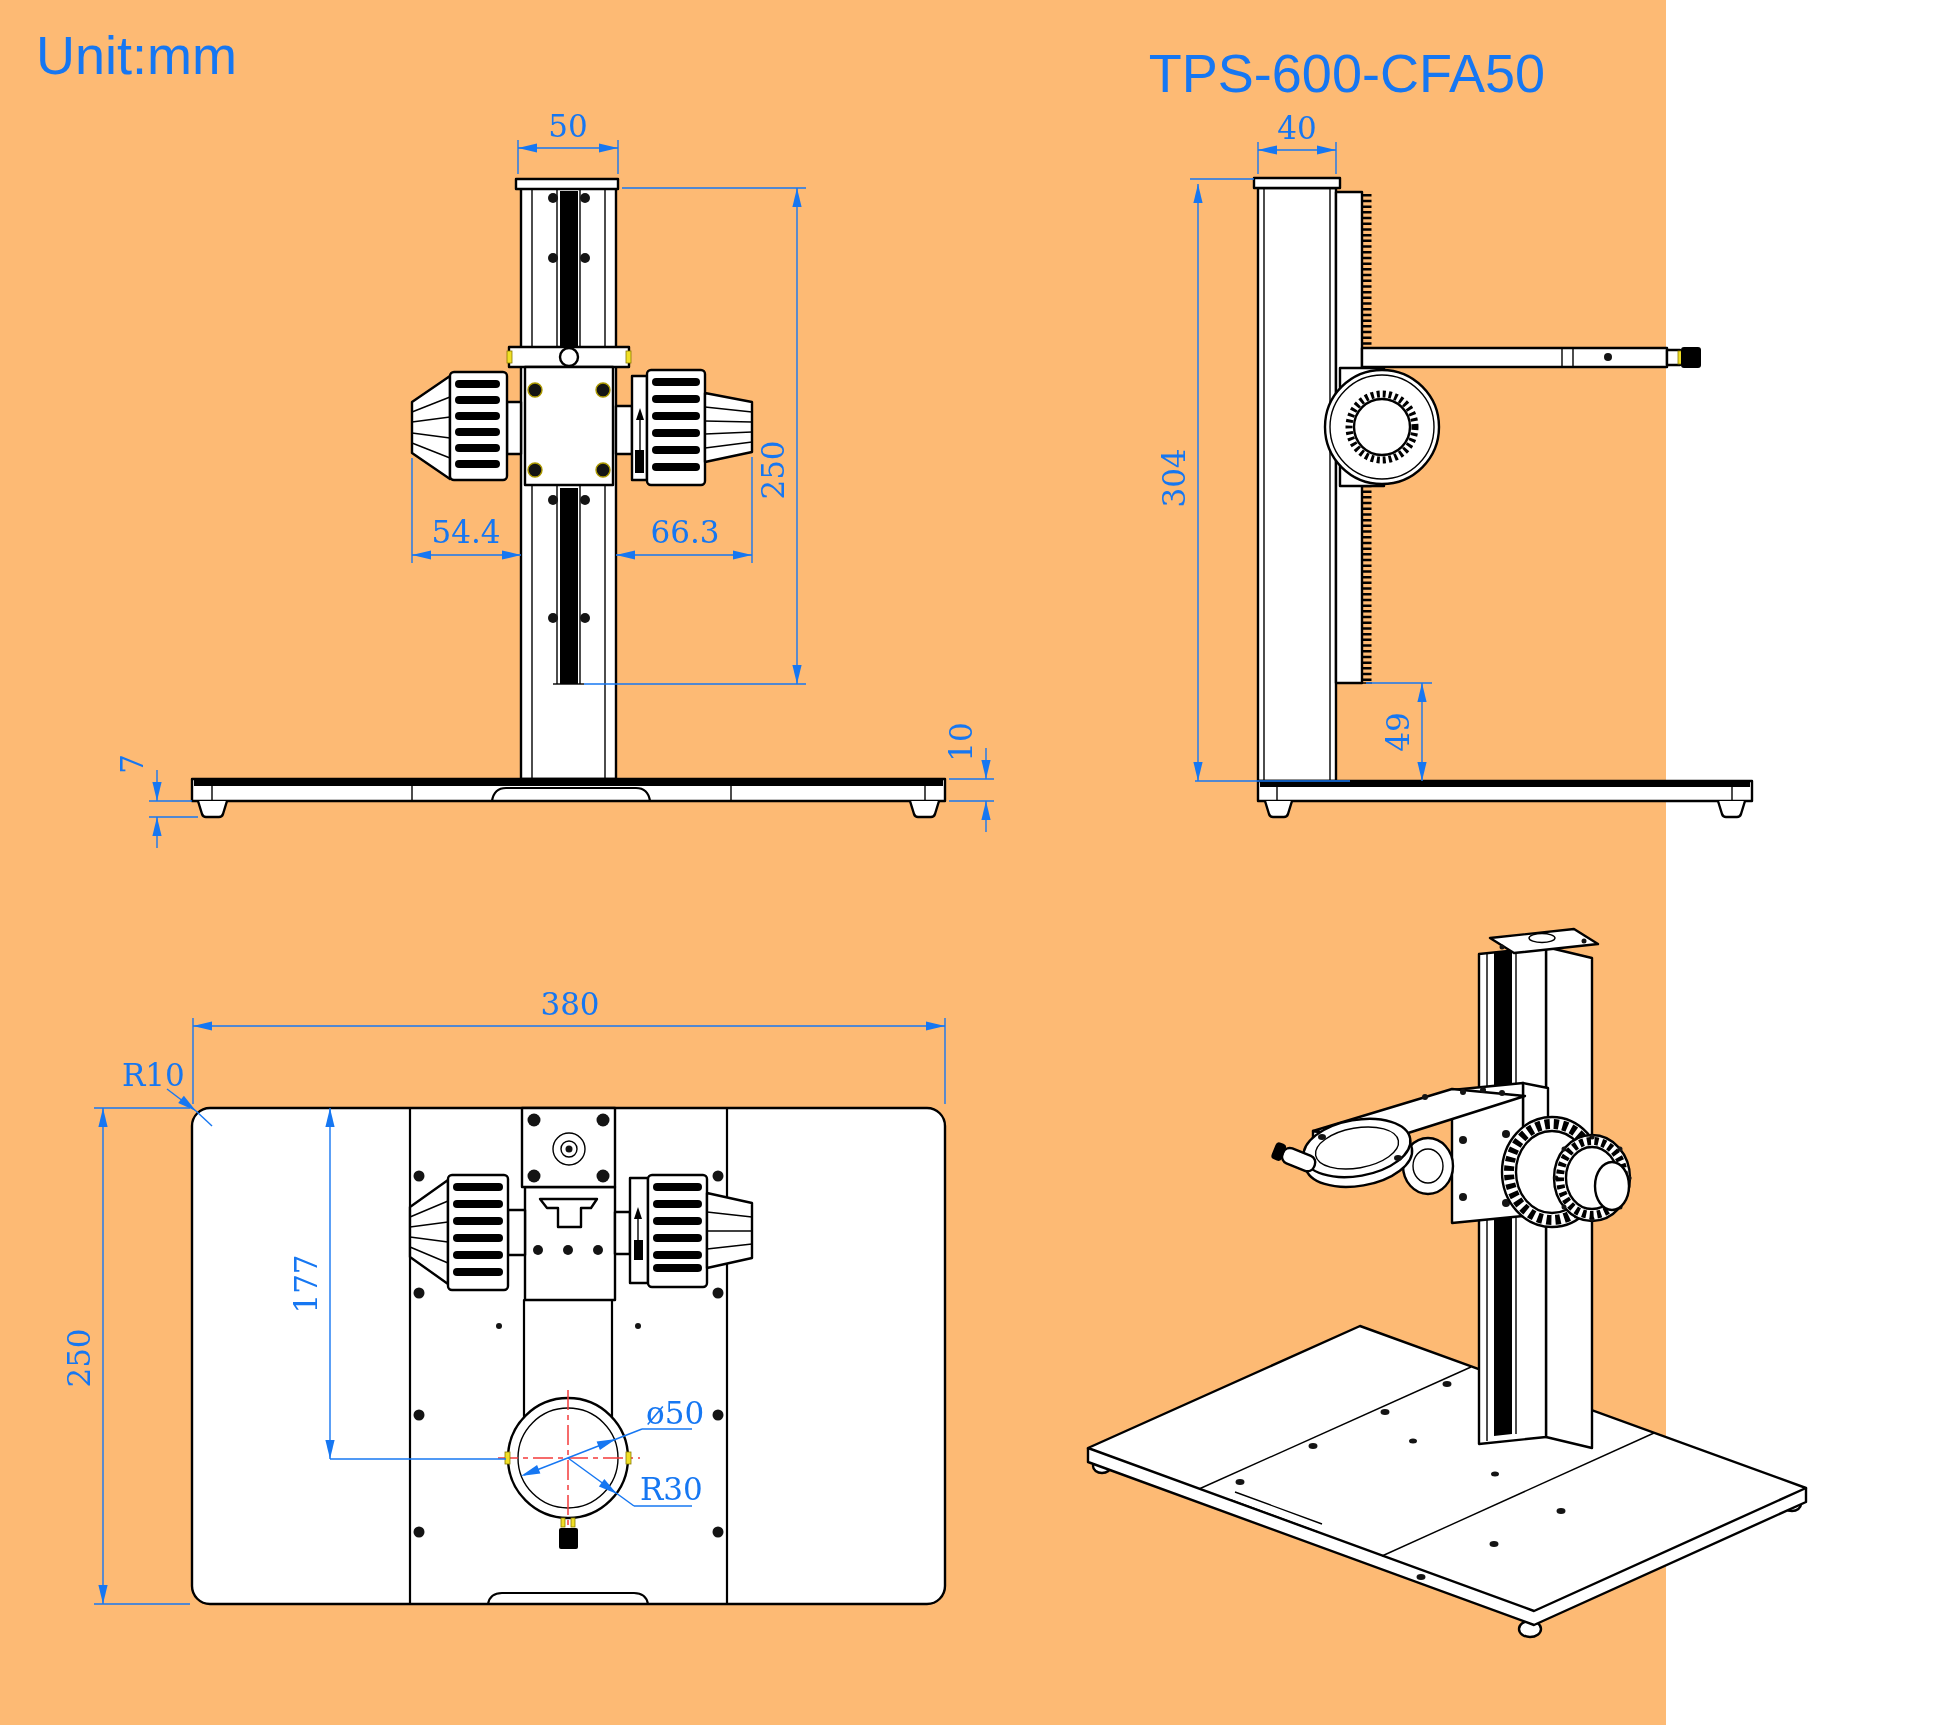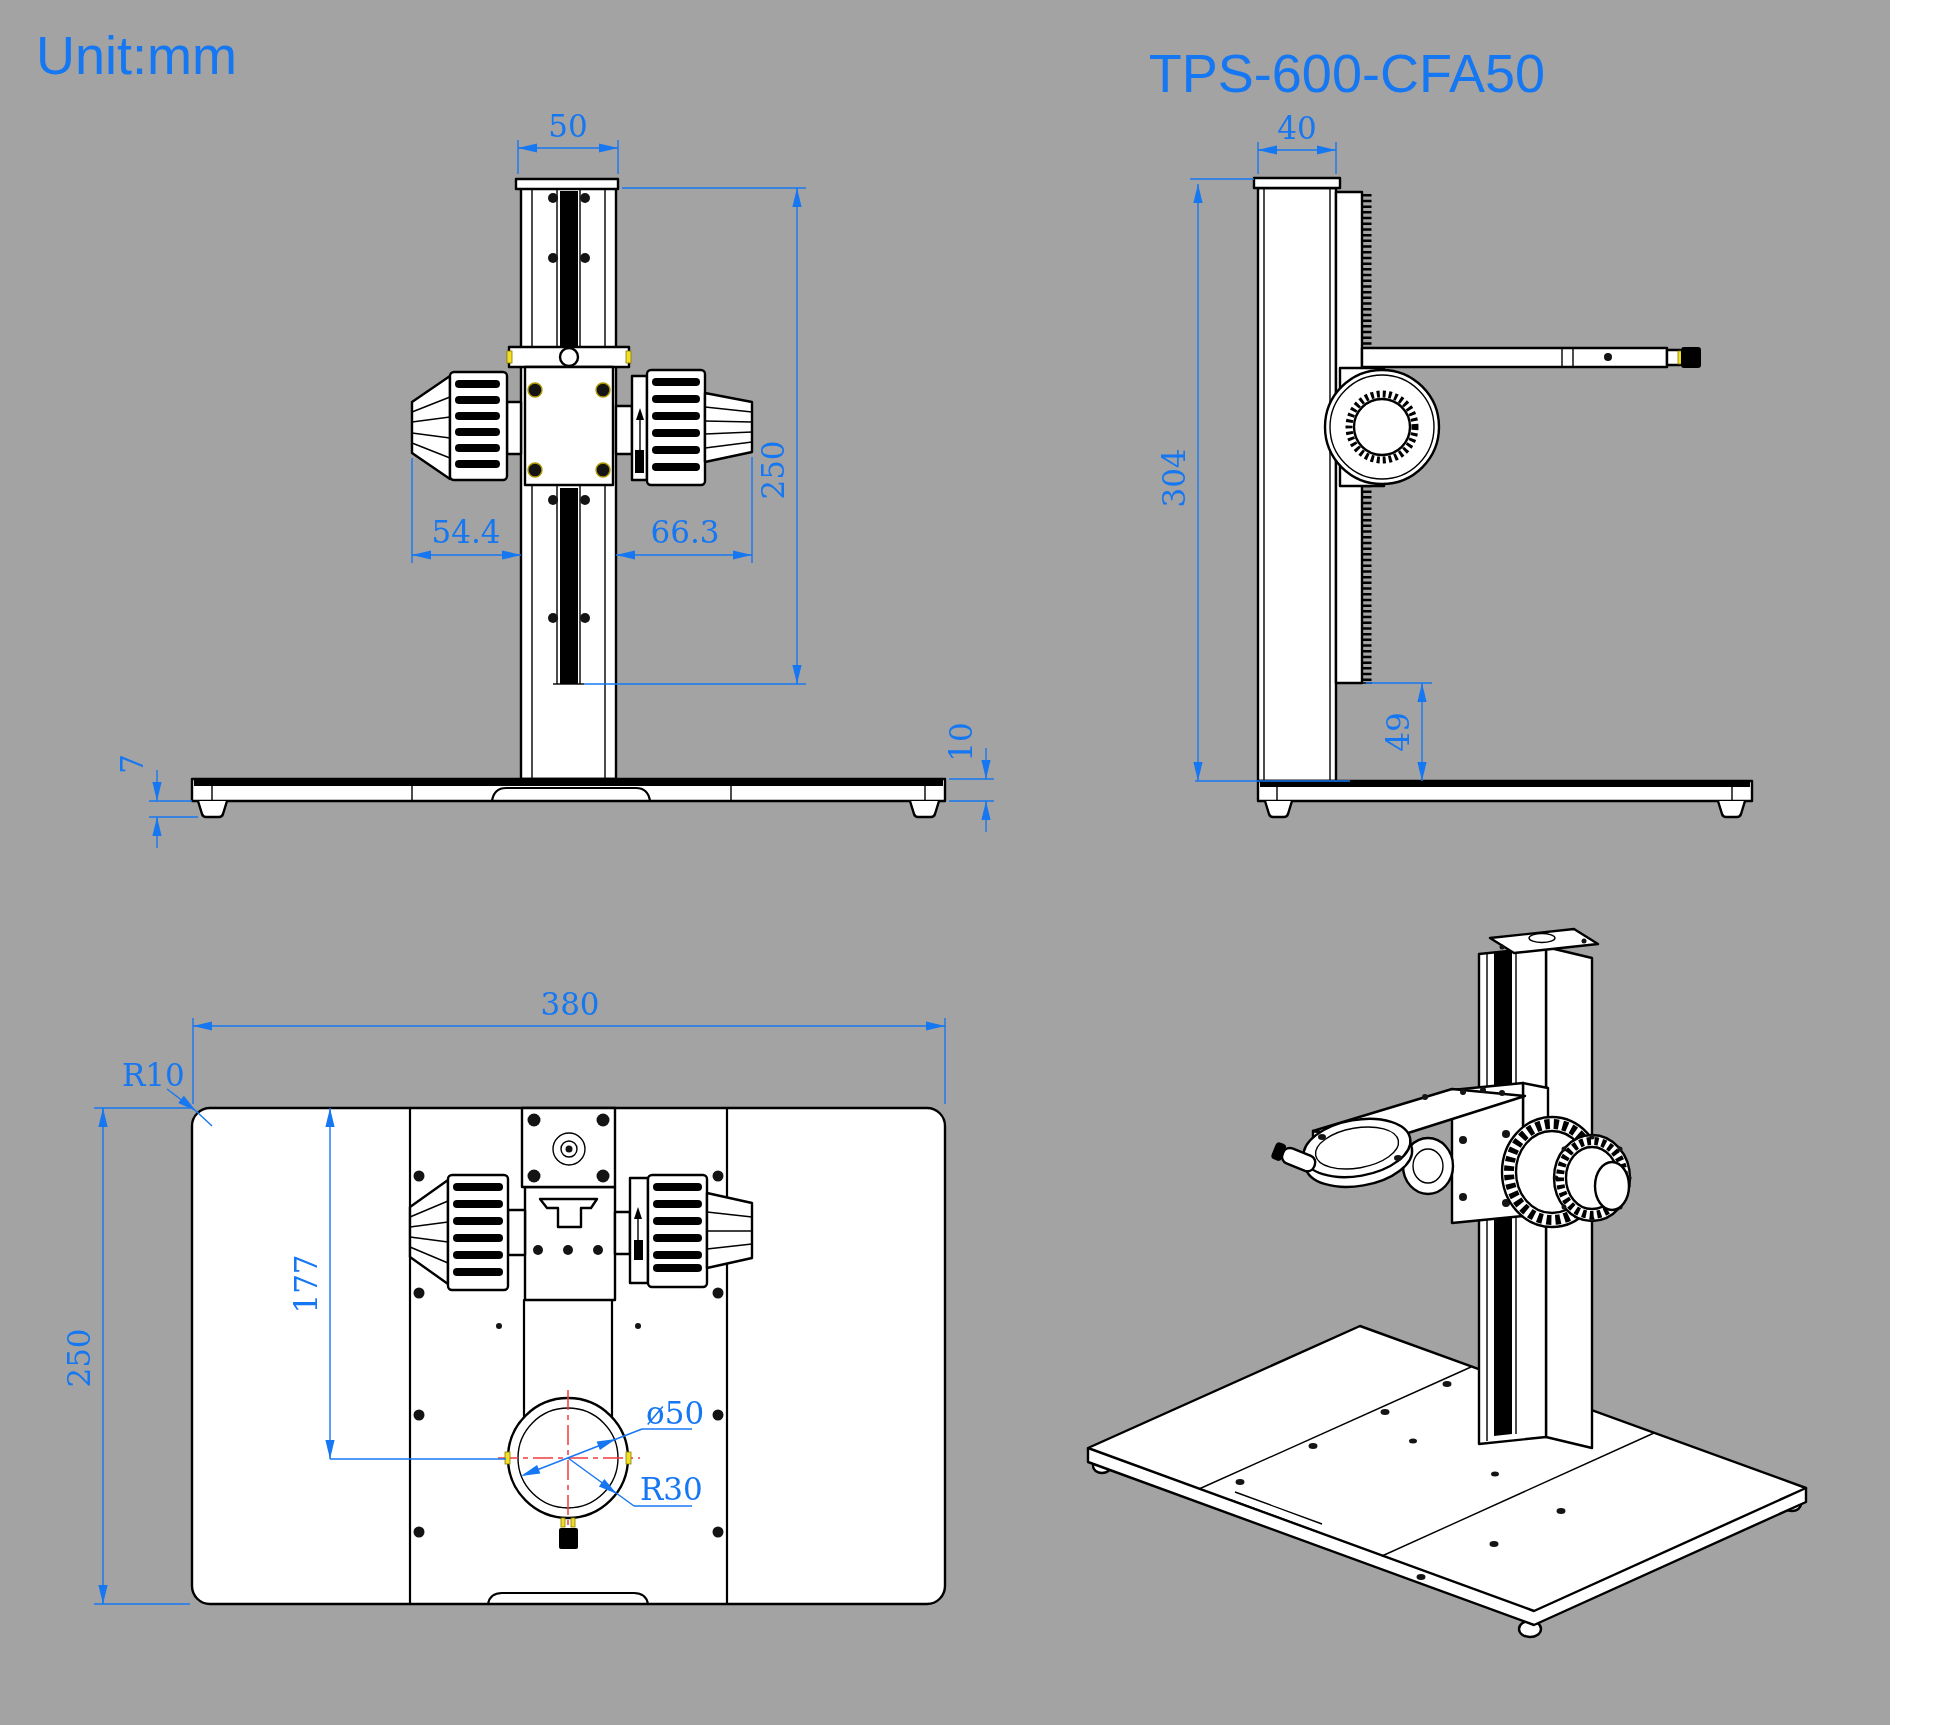--- a/index.html
+++ b/index.html
@@ -1,16 +1,16 @@
 <!DOCTYPE html>
 <html><head>
 <meta charset="utf-8">
 <style>
   html,body{margin:0;padding:0;background:#ffffff;}
-  .stage{width:1890px;height:1725px;position:relative;background:#a3a3a3;}
+  .stage{width:1666px;height:1725px;position:relative;background:#fdba74;}
   svg{display:block;}
   .ln{stroke:#000;fill:none;stroke-width:2.2;stroke-linecap:round;stroke-linejoin:round;}
   .lnf{stroke:#000;fill:#fff;stroke-width:2.4;stroke-linejoin:round;}
   .lnt{stroke:#000;fill:none;stroke-width:1.4;}
   .blk{fill:#000;stroke:none;}
   .dim{stroke:#1677f2;fill:none;stroke-width:1.4;}
   .dimarr{fill:#1677f2;stroke:none;}
   .dimtxt{fill:#1677f2;font-family:"DejaVu Serif", "Liberation Serif", serif;font-size:31px;}
   .bigtxt{fill:#1677f2;font-family:"Liberation Sans", sans-serif;font-size:54px;}
   .cen{stroke:#f43b3b;fill:none;stroke-width:1.5;stroke-dasharray:20 5 5 5;}

